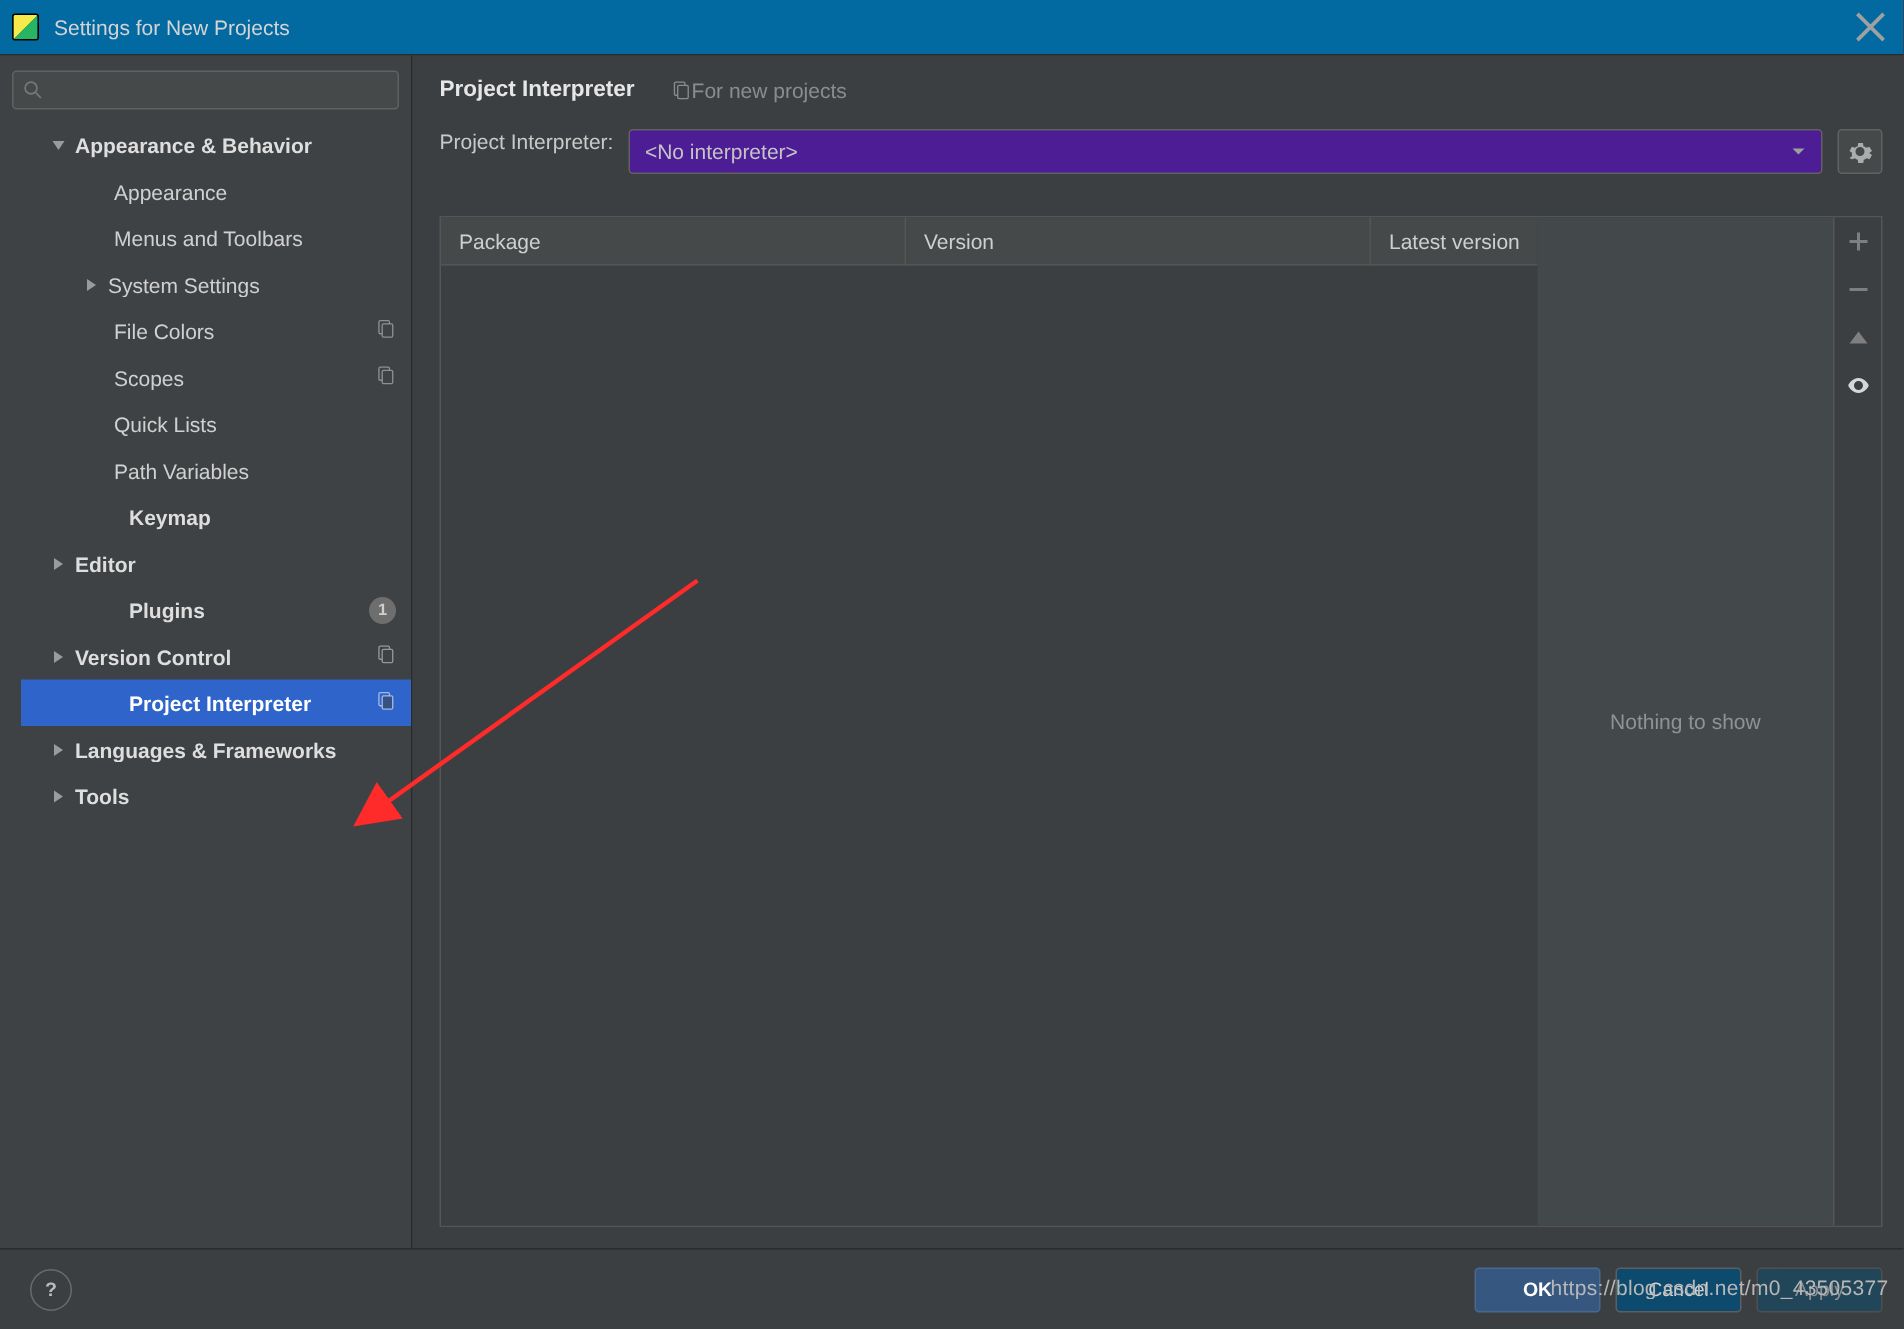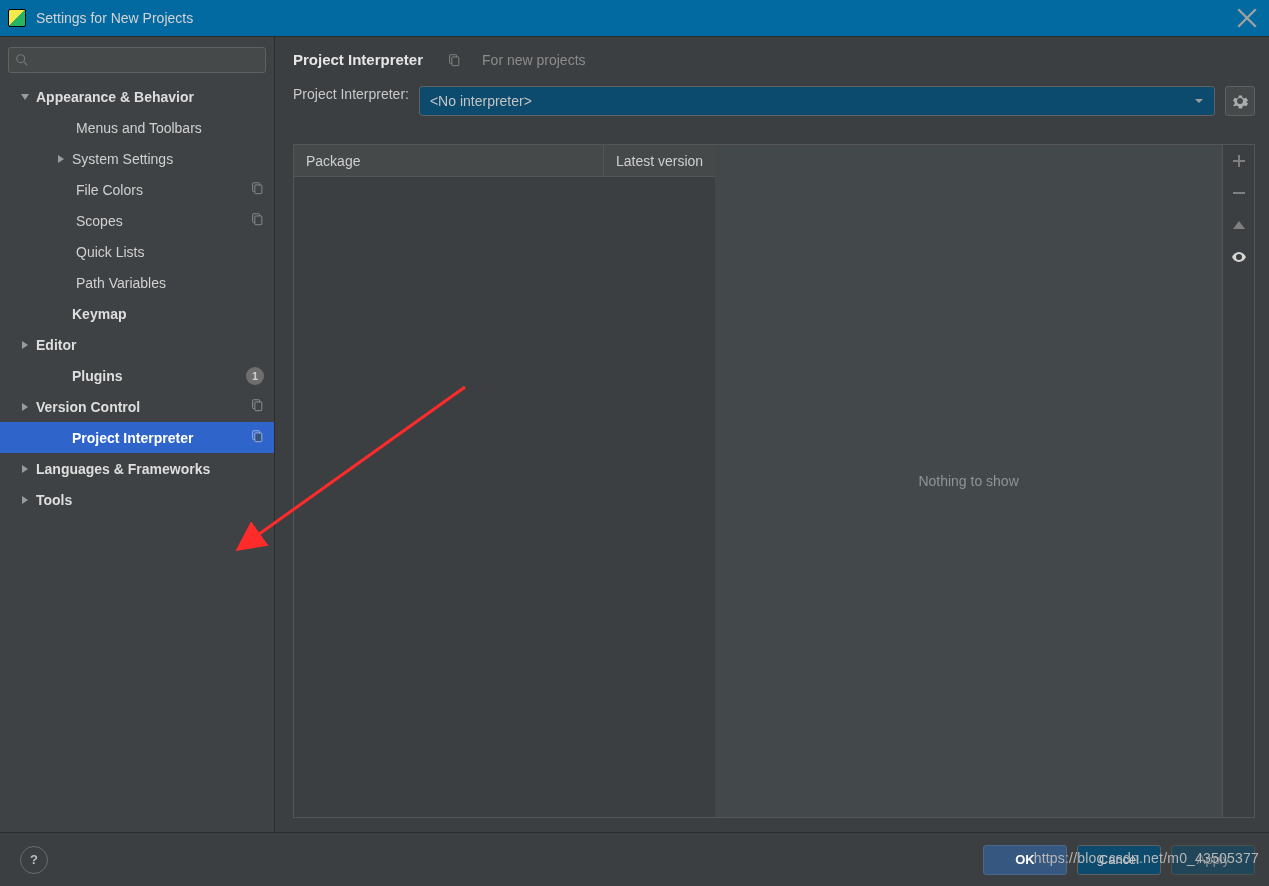--- a/index.html
+++ b/index.html
@@ -74,21 +74,21 @@
 
   .tree { flex:1; overflow:auto; font-size:14px; }
   .tree .item {
     height: 31px;
     display:flex;align-items:center;
     padding-right:10px;
     color:#d0d0d0;
     cursor:pointer;
     white-space:nowrap;
   }
-  .tree .item.bold { font-weight:600; color:#dedede; }
+  .tree .item.bold { font-weight:600; color:#dedede;margin-left:14px; }
   .tree .item.selected { background:#2f65ca; color:#ffffff; }
   .tree .item .arrow {
     width:14px;height:14px;margin-right:4px;
     display:inline-flex;align-items:center;justify-content:center;
   }
   .tree .item .arrow svg {width:10px;height:10px;fill:#9b9b9b;}
   .tree .item .spacer-arrow {width:18px;display:inline-block;}
   .tree .item .label {flex:1;overflow:hidden;text-overflow:ellipsis;}
   .tree .item .badge {
     min-width:18px;height:18px;border-radius:9px;background:#6e6e6e;
@@ -112,27 +112,27 @@
     padding: 14px 14px 14px 18px;
     position:relative;
     min-width:0;
   }
   .crumb {
     display:flex;align-items:center;gap:24px;
     margin-bottom:18px;
     font-size:15px;
   }
   .crumb .title {font-weight:600;color:#e6e6e6;}
-  .crumb .sub {color:#8c8c8c;display:flex;align-items:center;gap:21px;font-size:14px;}
+  .crumb .sub {color:#8c8c8c;display:flex;align-items:center;gap:0;font-size:14px;}
   .crumb .sub svg{width:14px;height:14px;fill:#8c8c8c;}
 
   .interp-row {display:flex;gap:10px;margin-bottom:28px;}
   .interp-row .lbl{color:#c9c9c9;font-size:14px;white-space:nowrap;}
   .combo {
-    flex:1;height:30px;background:#0c4a6e;border:1px solid #616161;border-radius:3px;
+    flex:1;height:30px;background:#4c1d95;border:1px solid #616161;border-radius:3px;
     display:flex;align-items:center;padding:0 10px;color:#c4c4c4;font-size:14px;
   }
   .combo .val{flex:1;}
   .combo .caret svg{width:10px;height:10px;fill:#9e9e9e;}
   .gear-btn {
     width:30px;height:30px;background:#45494a;border:1px solid #616161;border-radius:3px;
     display:flex;align-items:center;justify-content:center;cursor:pointer;
   }
   .gear-btn svg{width:16px;height:16px;fill:#bdbdbd;}
 
@@ -230,20 +230,24 @@
       </div>
     </div>
     <div class="tree" id="tree">
         <div class="item lvl0 bold">
           <span class="arrow">
             <svg viewBox="0 0 10 10">
               <path d="M1 2l4 6 4-6z"></path>
             </svg>
           </span>
           <span class="label">Appearance &amp; Behavior</span>
+        </div>
+        <div class="item lvl2">
+          <span class="spacer-arrow"></span>
+          <span class="label">Appearance</span>
         </div>
         <div class="item lvl2">
           <span class="spacer-arrow"></span>
           <span class="label">Menus and Toolbars</span>
         </div>
         <div class="item lvl1">
           <span class="arrow">
             <svg viewBox="0 0 10 10">
               <path d="M2 1l6 4-6 4z"></path>
             </svg>
@@ -355,20 +359,21 @@
         <svg viewBox="0 0 16 16">
             <path d="M8 5a3 3 0 100 6 3 3 0 000-6zm6.4 3c0 .4 0 .8-.1 1.1l1.7 1.3-1.6 2.8-2-.7c-.6.5-1.2.8-1.9 1l-.3 2.1H6.8l-.3-2.1c-.7-.2-1.3-.5-1.9-1l-2 .7L1 12.4l1.7-1.3C2.6 10.8 2.6 10.4 2.6 10s0-.8.1-1.1L1 7.6l1.6-2.8 2 .7c.6-.5 1.2-.8 1.9-1L6.8 2.4h3.2l.3 2.1c.7.2 1.3.5 1.9 1l2-.7L16 7.6l-1.7 1.3c.1.3.1.7.1 1.1z" fill="#bdbdbd" opacity=".85"></path>
           </svg>
       </div>
     </div>
 
     <div class="table-area">
       <div class="table">
         <div class="thead">
           <div class="th th1">Package</div>
+          <div class="th th2">Version</div>
           <div class="th th3">Latest version</div>
         </div>
         <div class="tbody">
           <span>Nothing to show</span>
         </div>
       </div>
       <div class="side-actions">
         <div class="act">
           <svg viewBox="0 0 16 16">
               <path d="M7 2h2v12H7zM2 7h12v2H2z"></path>

